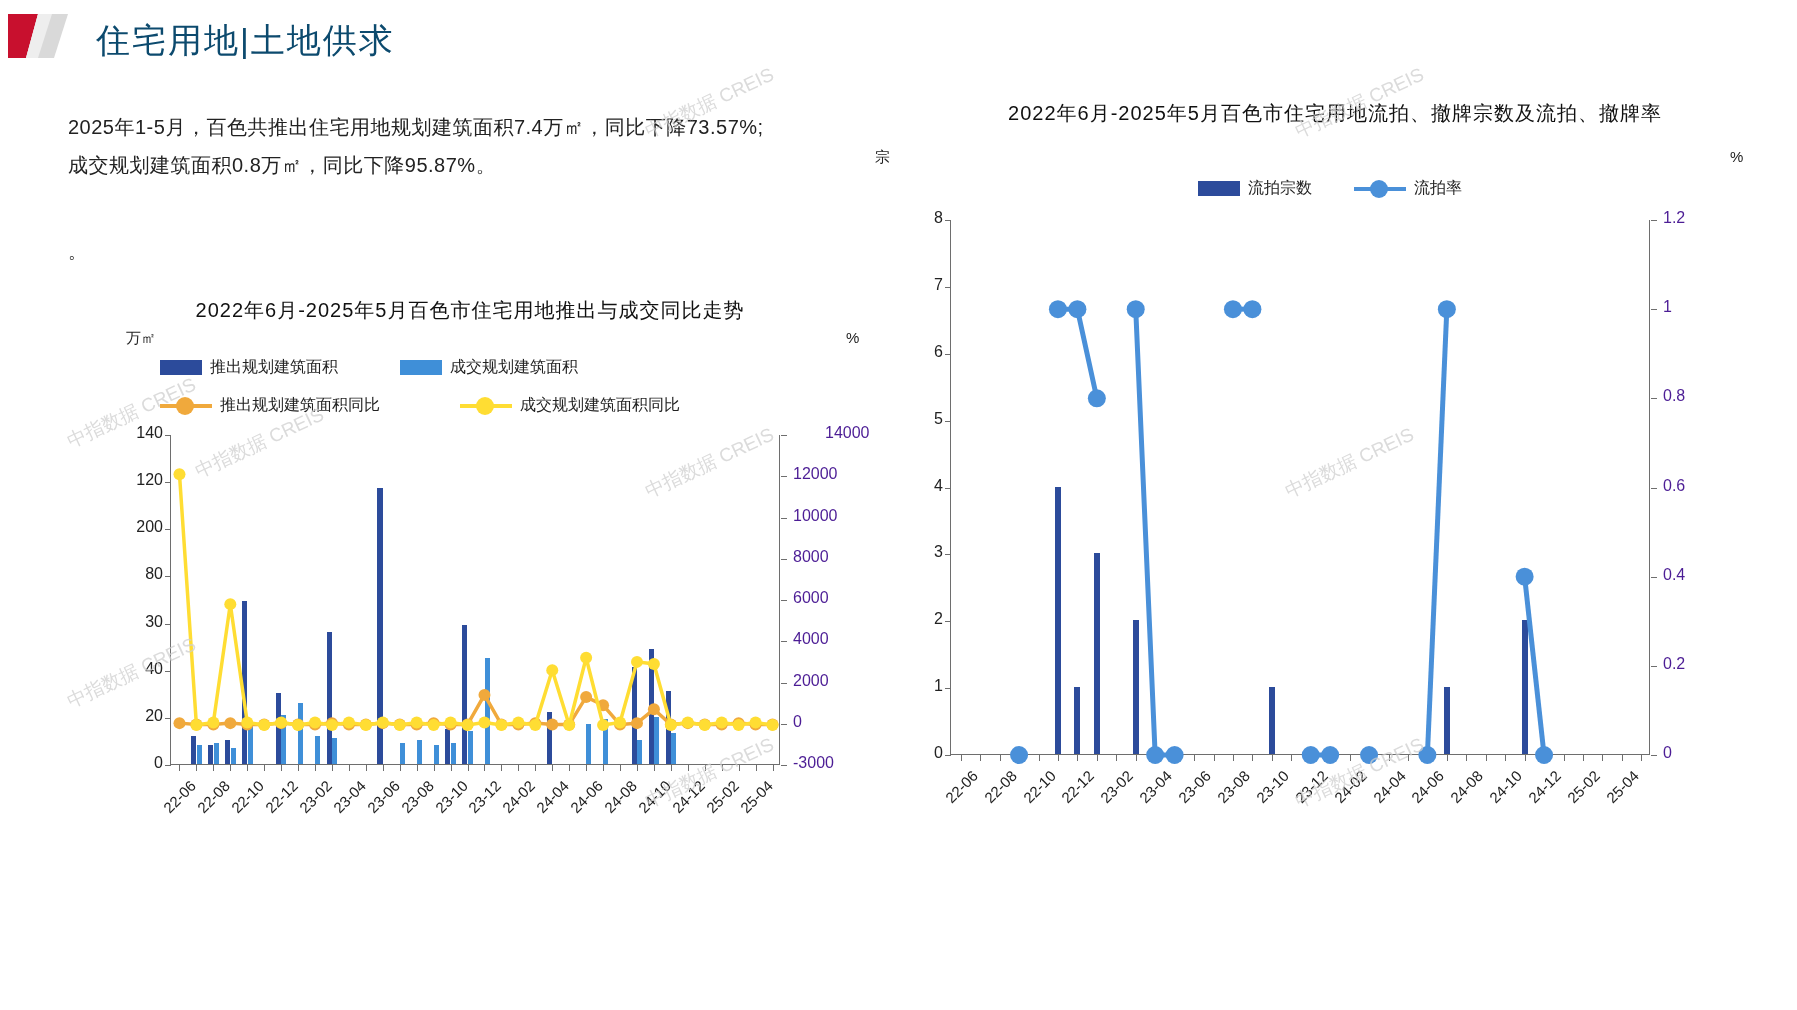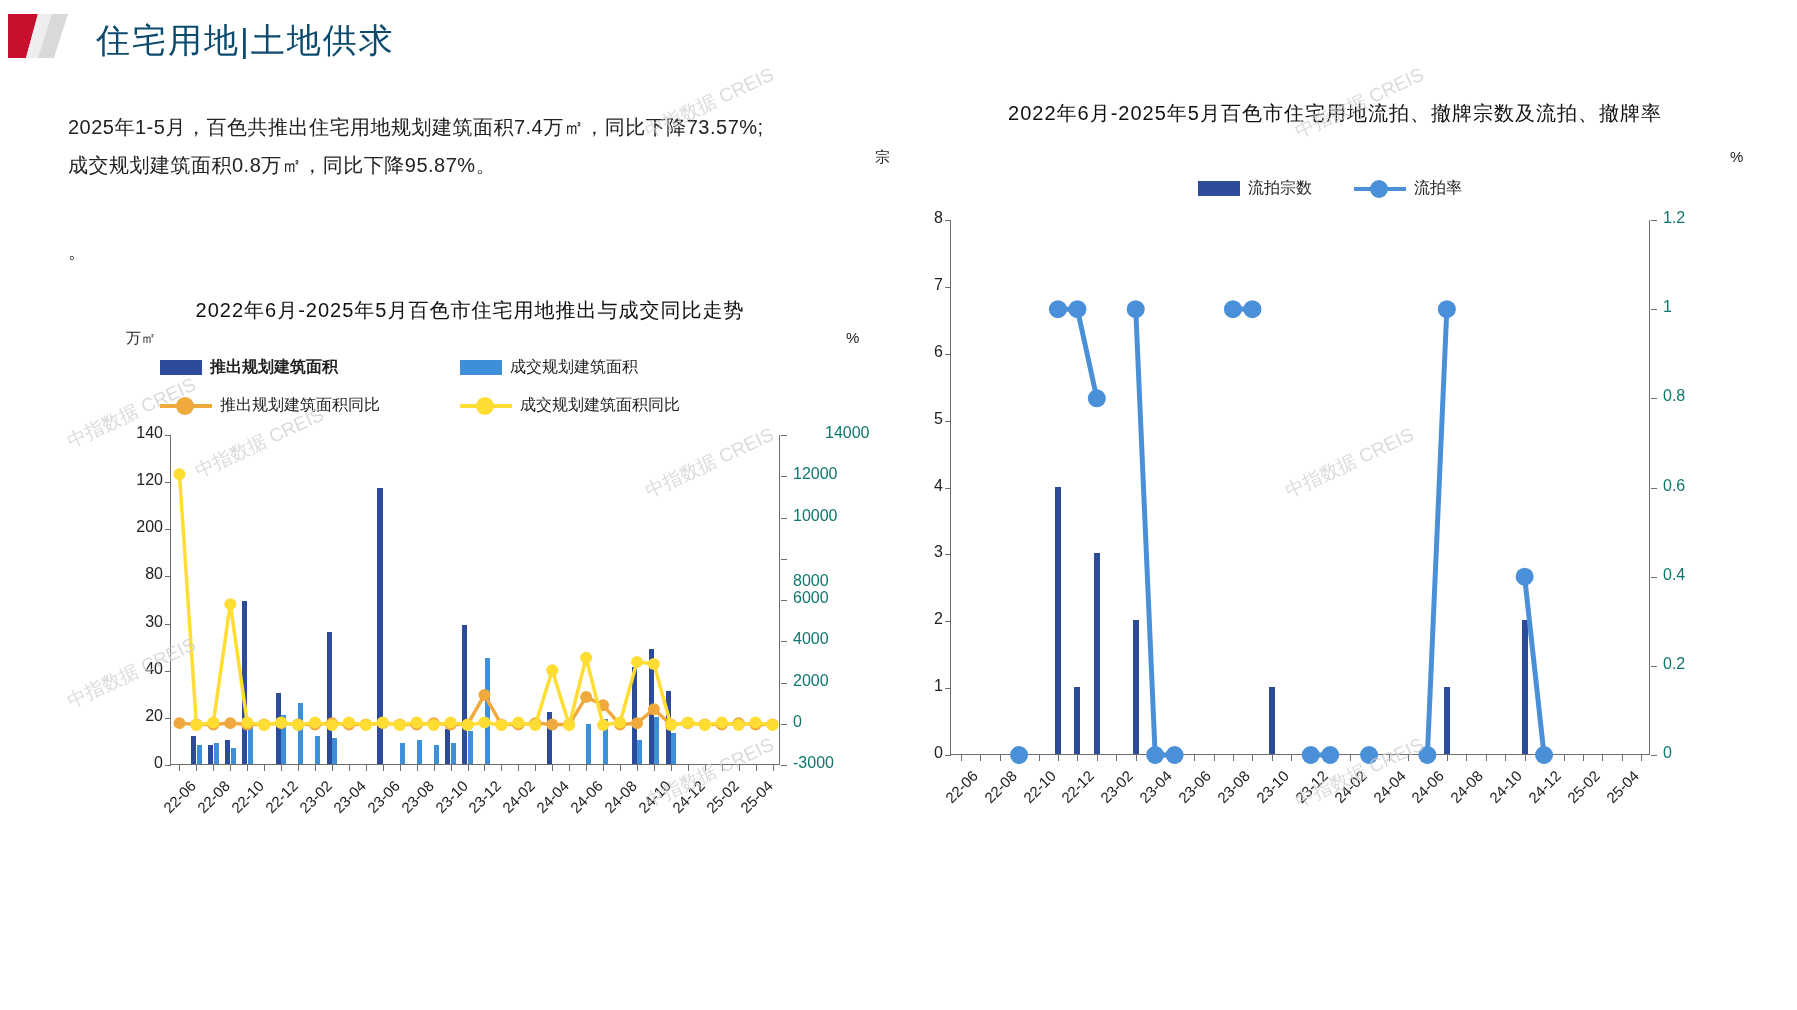--- a/index.html
+++ b/index.html
@@ -20,21 +20,21 @@
   .axis-unit{position:absolute;font-size:15px;color:#222;}
   .legend-row{display:flex;justify-content:center;align-items:center;gap:42px;}
   .legend-item{display:flex;align-items:center;gap:8px;font-size:16px;color:#222;text-align:center;}
   .lg-bar{width:42px;height:15px;display:inline-block;}
   .lg-line{width:52px;height:4px;display:inline-block;position:relative;}
   .lg-line::after{content:"";position:absolute;left:16px;top:-7px;width:18px;height:18px;border-radius:50%;background:inherit;}
 
   .plot{position:absolute;border-left:1px solid #6e6e6e;border-bottom:1px solid #6e6e6e;box-sizing:border-box;}
   .plot.r-axis{border-right:1px solid #6e6e6e;}
   .ytick{position:absolute;font-size:16px;color:#222;text-align:right;white-space:nowrap;}
-  .ytick-r{position:absolute;font-size:16px;color:#0f766e;text-align:center;white-space:nowrap;}
+  .ytick-r{position:absolute;font-size:16px;color:#4c1d95;text-align:center;white-space:nowrap;}
   .tickmark{position:absolute;width:6px;height:1px;background:#6e6e6e;}
   .xtick-lbl{position:absolute;font-size:15px;color:#222;transform:rotate(-45deg);transform-origin:right top;white-space:nowrap;text-align:right;}
   .xtickmark{position:absolute;width:1px;height:6px;background:#6e6e6e;}
 
   .bar{position:absolute;bottom:0;}
   svg.overlay{position:absolute;left:0;top:0;overflow:visible;}
 
   
   .wm{position:absolute;font-size:19px;color:#cfcfcf;opacity:.75;transform:rotate(-25deg);white-space:nowrap;font-family:"Liberation Sans",sans-serif;pointer-events:none;}
 </style>
@@ -53,21 +53,21 @@
 <div id="desc">2025年1-5月，百色共推出住宅用地规划建筑面积7.4万㎡，同比下降73.57%;成交规划建筑面积0.8万㎡，同比下降95.87%。</div>
 <div id="desc-dot">。</div>
 
 <div class="panel" id="left-panel" style="left:60px;top:295px;width:820px;height:660px;">
 
   <div class="chart-title" style="position:absolute;left:30px;top:0;width:760px;">2022年6月-2025年5月百色市住宅用地推出与成交同比走势</div>
   <div class="axis-unit" style="left:66px;top:34px;">万㎡</div>
   <div class="axis-unit" style="left:786px;top:34px;">%</div>
 
   <div class="legend-row" style="position:absolute;left:100px;top:62px;width:640px;justify-content:flex-start;gap:0;">
-    <div class="legend-item" style="width:300px;font-weight:bold;">
+    <div class="legend-item" style="width:240px;">
       <span class="lg-bar" style="background:#2c4b9b;"></span>
       <span>推出规划建筑面积</span>
     </div>
     <div class="legend-item" style="width:300px;">
       <span class="lg-bar" style="background:#3f8fd8;"></span>
       <span>成交规划建筑面积</span>
     </div>
   </div>
   <div class="legend-row" style="position:absolute;left:100px;top:100px;width:640px;justify-content:flex-start;gap:0;">
     <div class="legend-item" style="width:300px;">
@@ -100,21 +100,21 @@
       <div class="ytick-r" style="left: 622px; top: 319px;">-3000</div>
       <div class="tickmark" style="left: 610px; top: 330px;"></div>
       <div class="ytick-r" style="left: 622px; top: 277.75px;">0</div>
       <div class="tickmark" style="left: 610px; top: 288.75px;"></div>
       <div class="ytick-r" style="left: 622px; top: 236.5px;">2000</div>
       <div class="tickmark" style="left: 610px; top: 247.5px;"></div>
       <div class="ytick-r" style="left: 622px; top: 195.25px;">4000</div>
       <div class="tickmark" style="left: 610px; top: 206.25px;"></div>
       <div class="ytick-r" style="left: 622px; top: 154px;">6000</div>
       <div class="tickmark" style="left: 610px; top: 165px;"></div>
-      <div class="ytick-r" style="left: 622px; top: 112.75px; margin-top: 24px;">8000</div>
+      <div class="ytick-r" style="left: 622px; top: 112.75px;">8000</div>
       <div class="tickmark" style="left: 610px; top: 123.75px;"></div>
       <div class="ytick-r" style="left: 622px; top: 71.5px;">10000</div>
       <div class="tickmark" style="left: 610px; top: 82.5px;"></div>
       <div class="ytick-r" style="left: 622px; top: 30.25px;">12000</div>
       <div class="tickmark" style="left: 610px; top: 41.25px;"></div>
       <div class="ytick-r" style="left: 622px; top: -11px; margin-left: 32px;">14000</div>
       <div class="tickmark" style="left: 610px; top: 0px;"></div>
       <div class="xtickmark" style="left: 8.47222px; top: 330px;"></div>
       <div class="xtick-lbl" style="left: -35.5278px; top: 342px; width: 52px;">22-06</div>
       <div class="xtickmark" style="left: 25.4167px; top: 330px;"></div>

